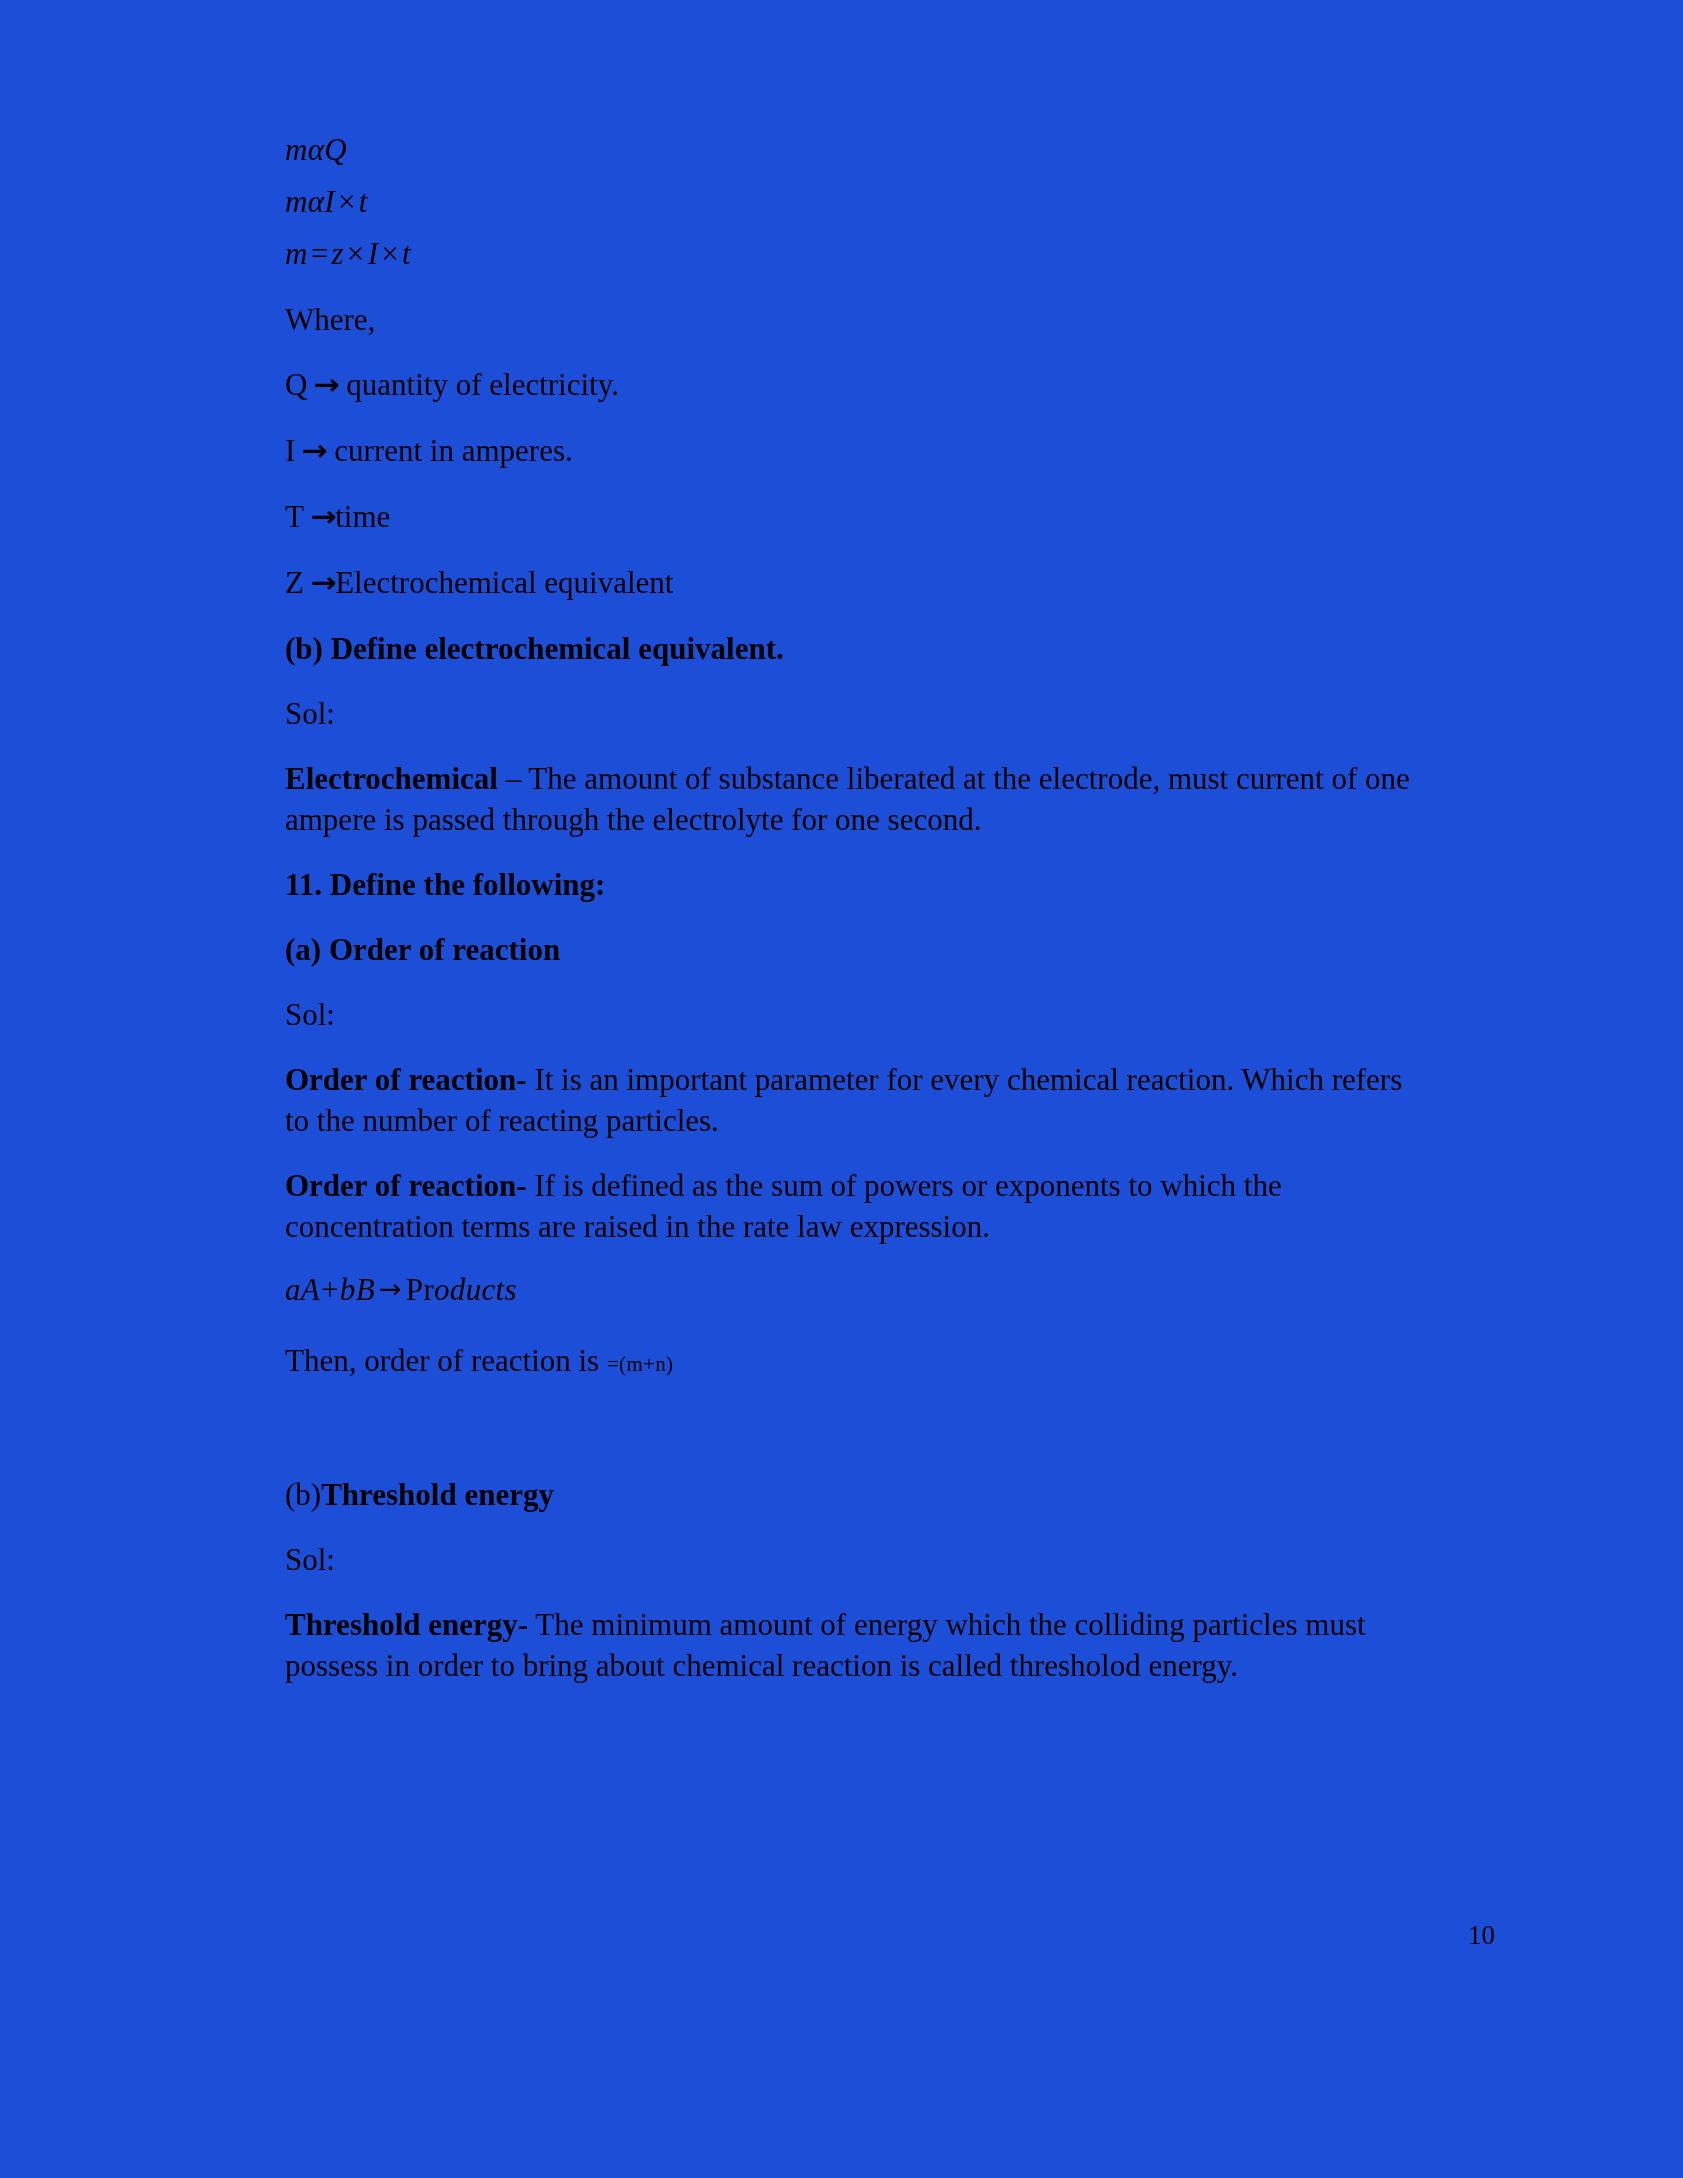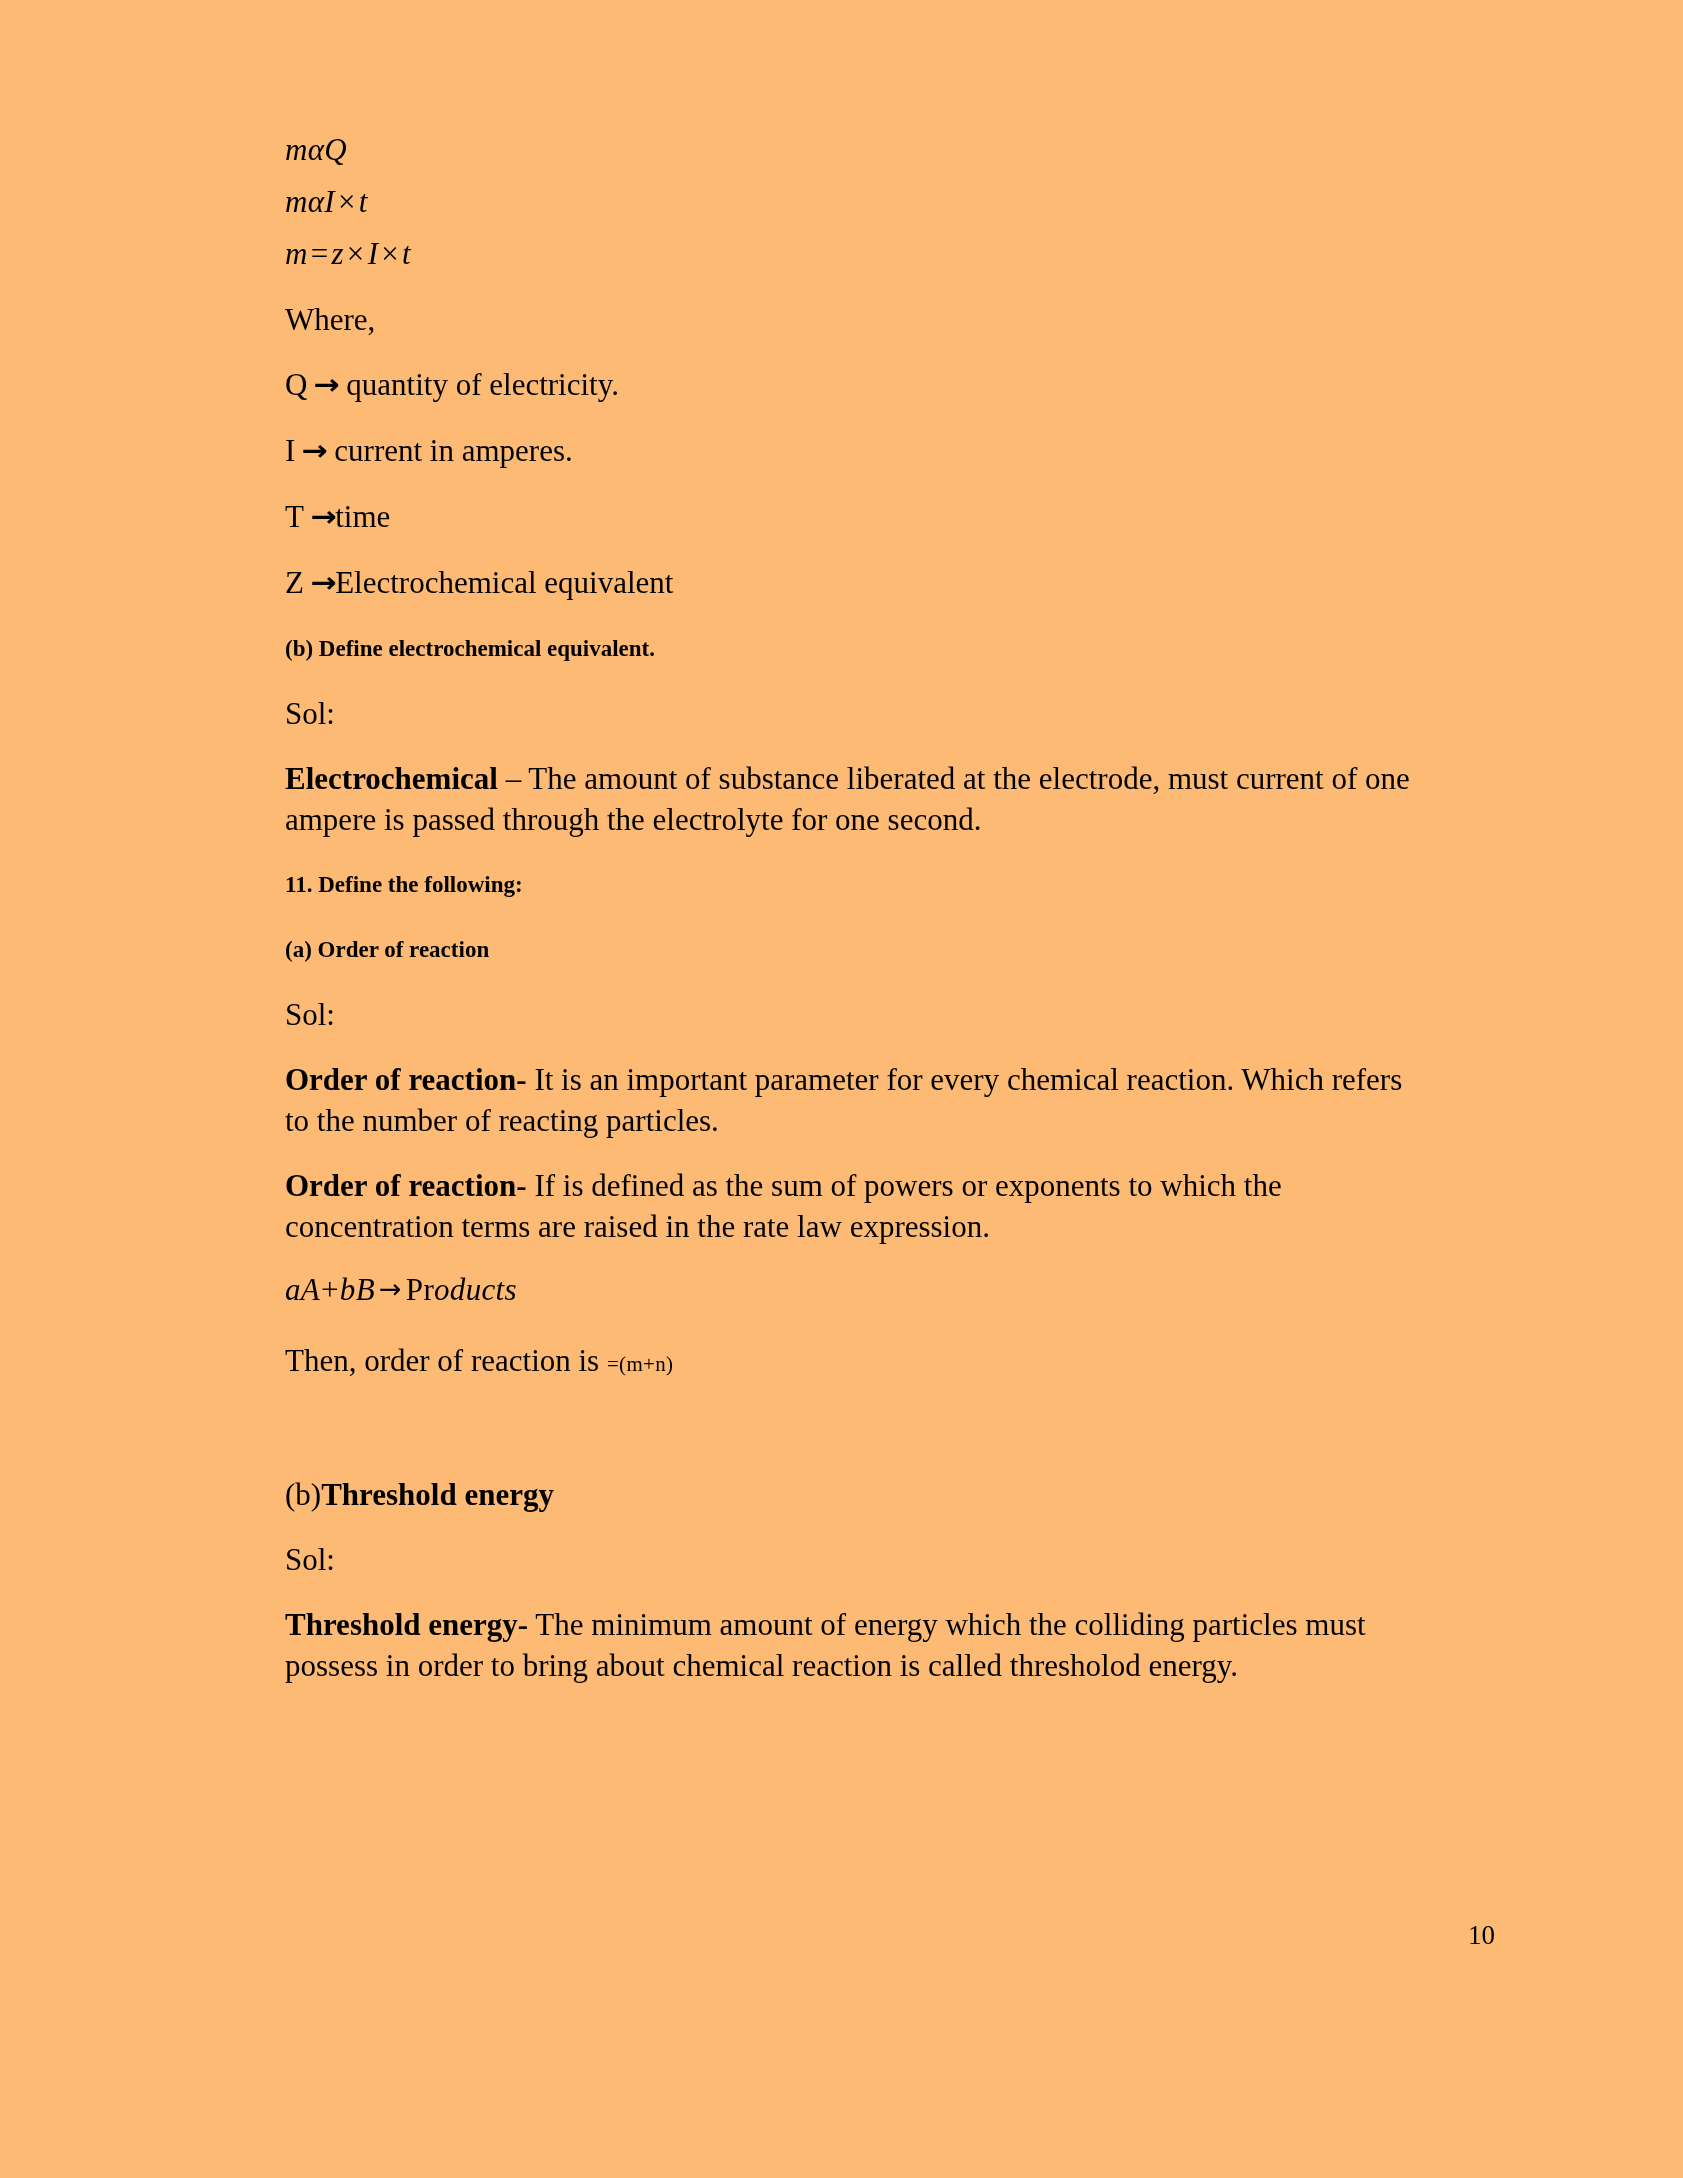--- a/index.html
+++ b/index.html
@@ -8,41 +8,41 @@
     background: #ffffff;
   }
   body {
     font-family: "Liberation Serif", "DejaVu Serif", serif;
     color: #000000;
   }
   .page {
     position: relative;
     width: 1683px;
     height: 2178px;
-    background: #fdba74;
+    background: #1d4ed8;
     overflow: hidden;
   }
   .content {
     position: absolute;
     left: 285px;
     top: 131px;
     width: 1143px;
   }
 
   
   .para {
     font-size: 31px;
     line-height: 41px;
     margin: 0 0 24px 0;
     text-align: left;
   }
   .b { font-weight: bold; margin-top: 40px; }
 
   .heading {
-    font-size: 23px;
+    font-size: 31px;
     line-height: 41px;
     font-weight: bold;
     margin: 0 0 24px 0;
   }
 
   
   .math {
     font-family: "Liberation Serif", "DejaVu Serif", serif;
     font-size: 31px;
     line-height: 38px;

